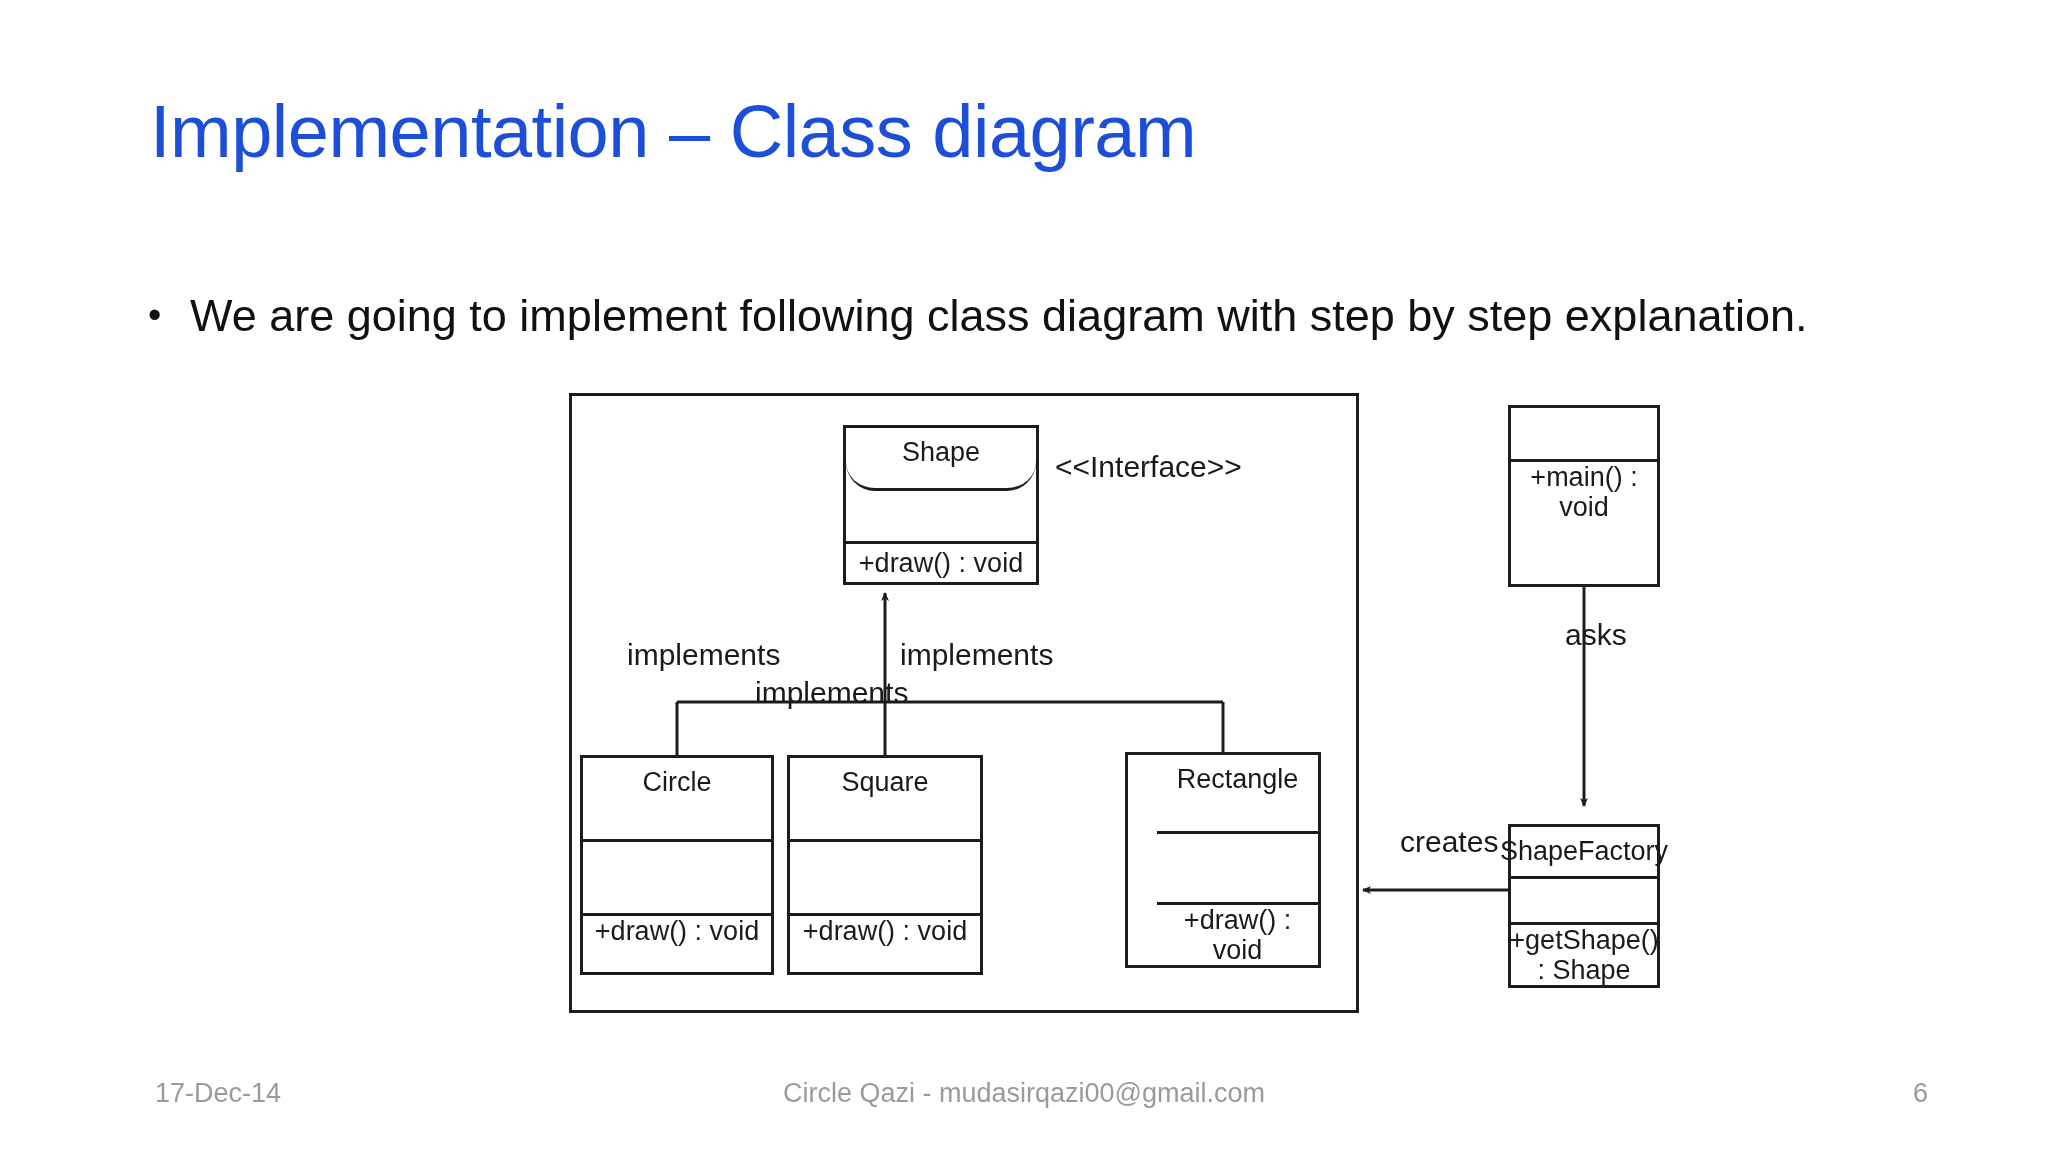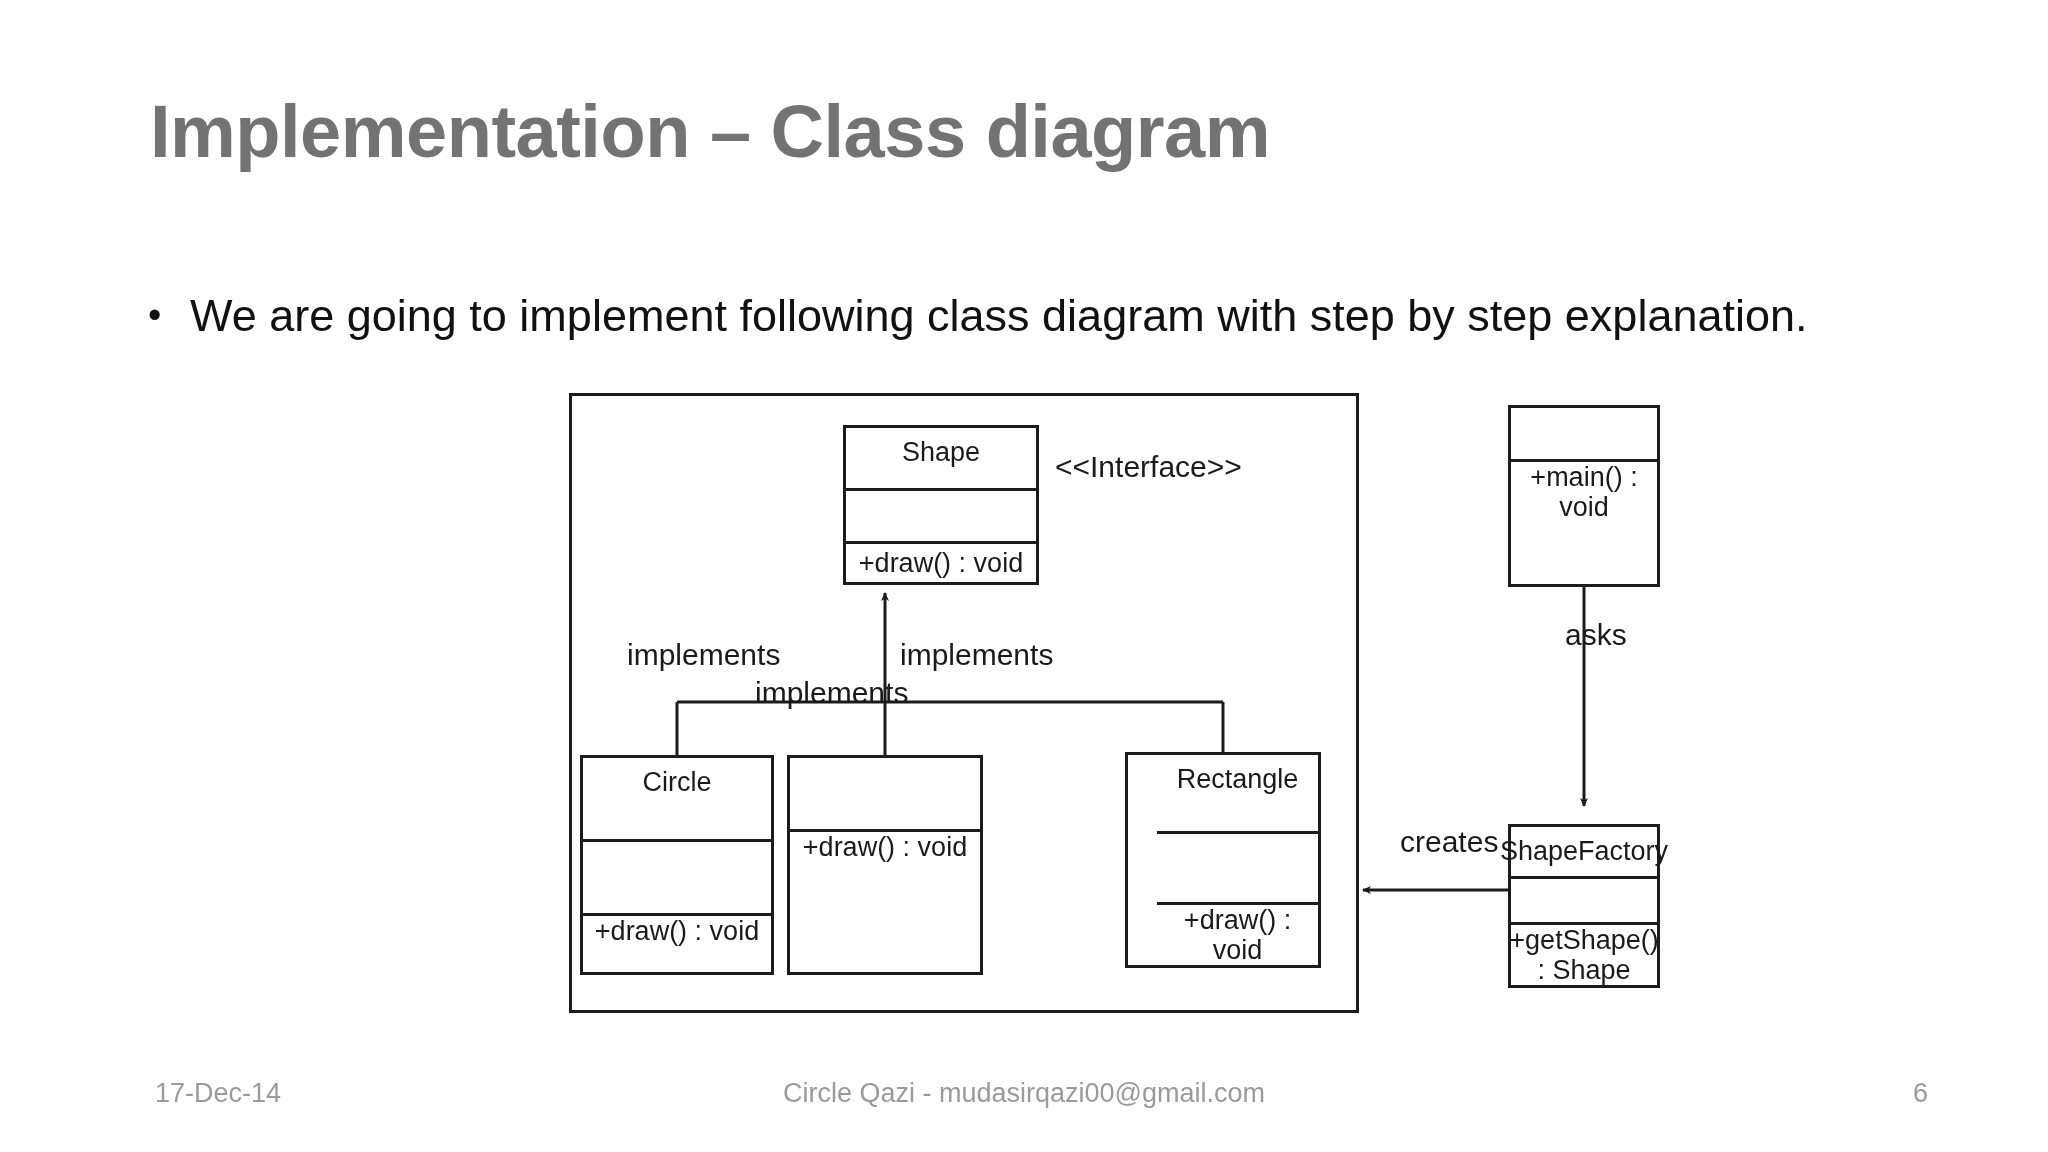--- a/index.html
+++ b/index.html
@@ -17,24 +17,24 @@
     color: #000000;
   }
 
   
   #slide-title {
     position: absolute;
     left: 150px;
     top: 92px;
     width: 1700px;
     font-size: 74px;
-    font-weight: 700;
+    font-weight: 400;
     line-height: 1.08;
     letter-spacing: -0.5px;
-    color: #737373;
+    color: #1d4ed8;
     white-space: nowrap;
   }
 
   
   #body-list {
     position: absolute;
     left: 148px;
     top: 288px;
     width: 1790px;
   }
@@ -113,21 +113,21 @@
   }
 
   
   #class-shape        { left: 288px;  top: 45px;  width: 196px; height: 160px; }
   #class-circle       { left: 25px;   top: 375px; width: 194px; height: 220px; }
   #class-square       { left: 232px;  top: 375px; width: 196px; height: 220px; }
   #class-rectangle    { left: 570px;  top: 372px; width: 196px; height: 216px; padding-left: 29px; }
   #class-factorydemo  { left: 953px;  top: 25px;  width: 152px; height: 182px; }
   #class-shapefactory { left: 953px;  top: 428px; width: 152px; height: 164px; margin-top: 16px; }
 
-  #class-shape .name-cell      { height: 63px; }
+  #class-shape .name-cell      { height: 63px; border-radius: 29px; }
   #class-shape .attr-cell      { height: 53px; }
   #class-shape .op-cell        { flex: 1 1 auto; }
 
   #class-circle .name-cell,
   #class-square .name-cell     { height: 84px; }
   #class-circle .attr-cell,
   #class-square .attr-cell     { height: 74px; }
 
   #class-rectangle .name-cell  { height: 80px; }
   #class-rectangle .attr-cell  { height: 72px; }
@@ -224,20 +224,21 @@
   </div>
   <div class="edge-label" id="label-interface">&lt;&lt;Interface&gt;&gt;</div>
 
   <div class="uml-box" id="class-circle">
     <div class="uml-cell name-cell">Circle</div>
     <div class="uml-cell attr-cell"></div>
     <div class="uml-cell op-cell">+draw() : void</div>
   </div>
 
   <div class="uml-box" id="class-square">
+    <div class="uml-cell name-cell">Square</div>
     <div class="uml-cell attr-cell"></div>
     <div class="uml-cell op-cell">+draw() : void</div>
   </div>
 
   <div class="uml-box" id="class-rectangle">
     <div class="uml-cell name-cell">Rectangle</div>
     <div class="uml-cell attr-cell"></div>
     <div class="uml-cell op-cell">+draw() : void</div>
   </div>
 

